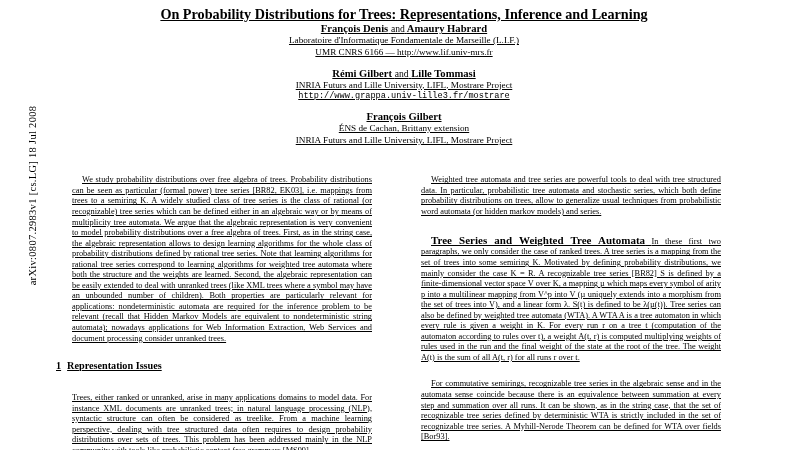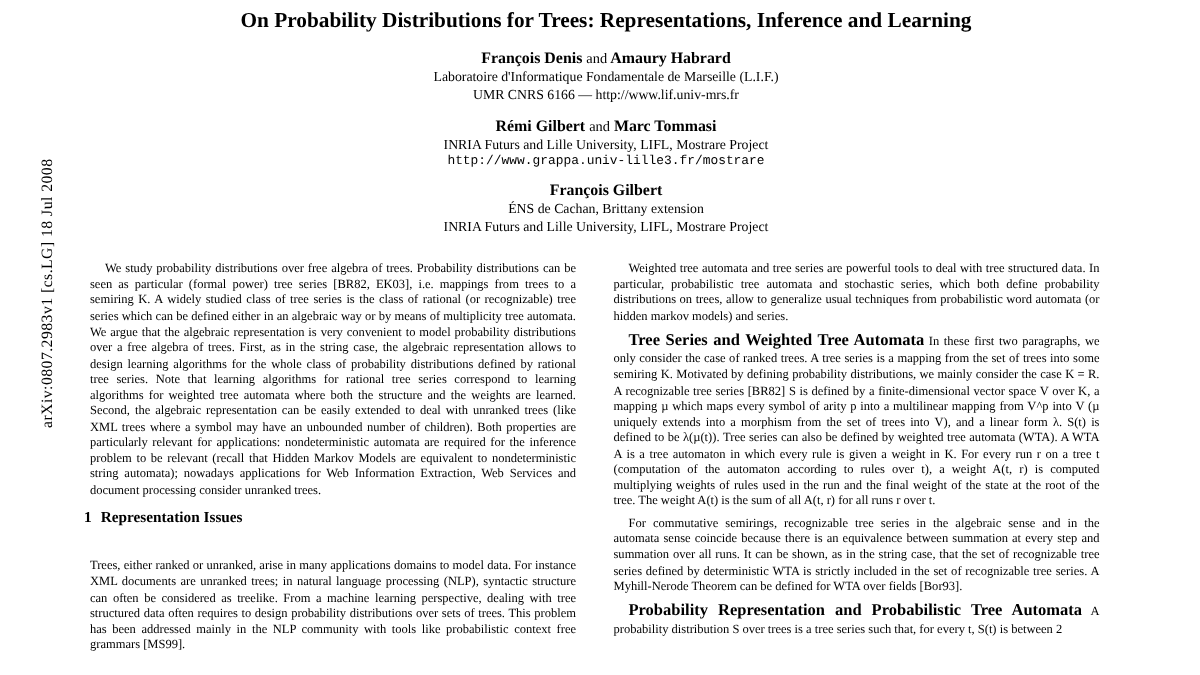--- a/index.html
+++ b/index.html
@@ -34,32 +34,32 @@
     color: #000;
     white-space: nowrap;
     text-align: center;
   }
   #content {
     position: absolute;
     left: 54px;
     top: 0;
     width: 700px;
     height: 333px;
+    text-decoration: underline;
   }
   
   .title {
     text-align: center;
     font-size: 14.2px;
     font-weight: bold;
     line-height: 1.22;
     margin: 6px 40px 0 40px;
   }
   .authors-block {
     text-align: center;
-    margin-top: 11px;
   }
   .author-line {
     font-size: 10.6px;
     font-weight: bold;
   }
   .author-line .conj {
     font-weight: normal;
     font-size: 9.6px;
   }
   .affil {
@@ -81,21 +81,21 @@
     padding: 0 2px;
   }
   .col {
     width: 332px;
     font-size: 8.35px;
     line-height: 1.265;
     text-align: justify;
     hyphens: auto;
   }
   .col p {
-    margin: 4px;
+    margin: 16px;
     text-indent: 10px;
   }
   .col p.noindent { text-indent: 0; }
   .sec {
     font-size: 10.2px;
     font-weight: bold;
     margin: 7px 0 20px 0;
     text-indent: 0;
   }
   .sec .num { margin-right: 6px; }
@@ -123,21 +123,21 @@
         <span>Amaury Habrard</span>
       </div>
       <div class="affil">Laboratoire d'Informatique Fondamentale de Marseille (L.I.F.)</div>
       <div class="affil">UMR CNRS 6166 — http://www.lif.univ-mrs.fr</div>
 
       <div class="gap-md"></div>
 
       <div class="author-line">
         <span>Rémi Gilbert</span>
         <span class="conj">and</span>
-        <span>Marc Tommasi</span>
+        <span>Lille Tommasi</span>
       </div>
       <div class="affil">INRIA Futurs and Lille University, LIFL, Mostrare Project</div>
       <div class="affil mono">http://www.grappa.univ-lille3.fr/mostrare</div>
 
       <div class="gap-md"></div>
 
       <div class="author-line">
         <span>François Gilbert</span>
       </div>
       <div class="affil">ÉNS de Cachan, Brittany extension</div>

